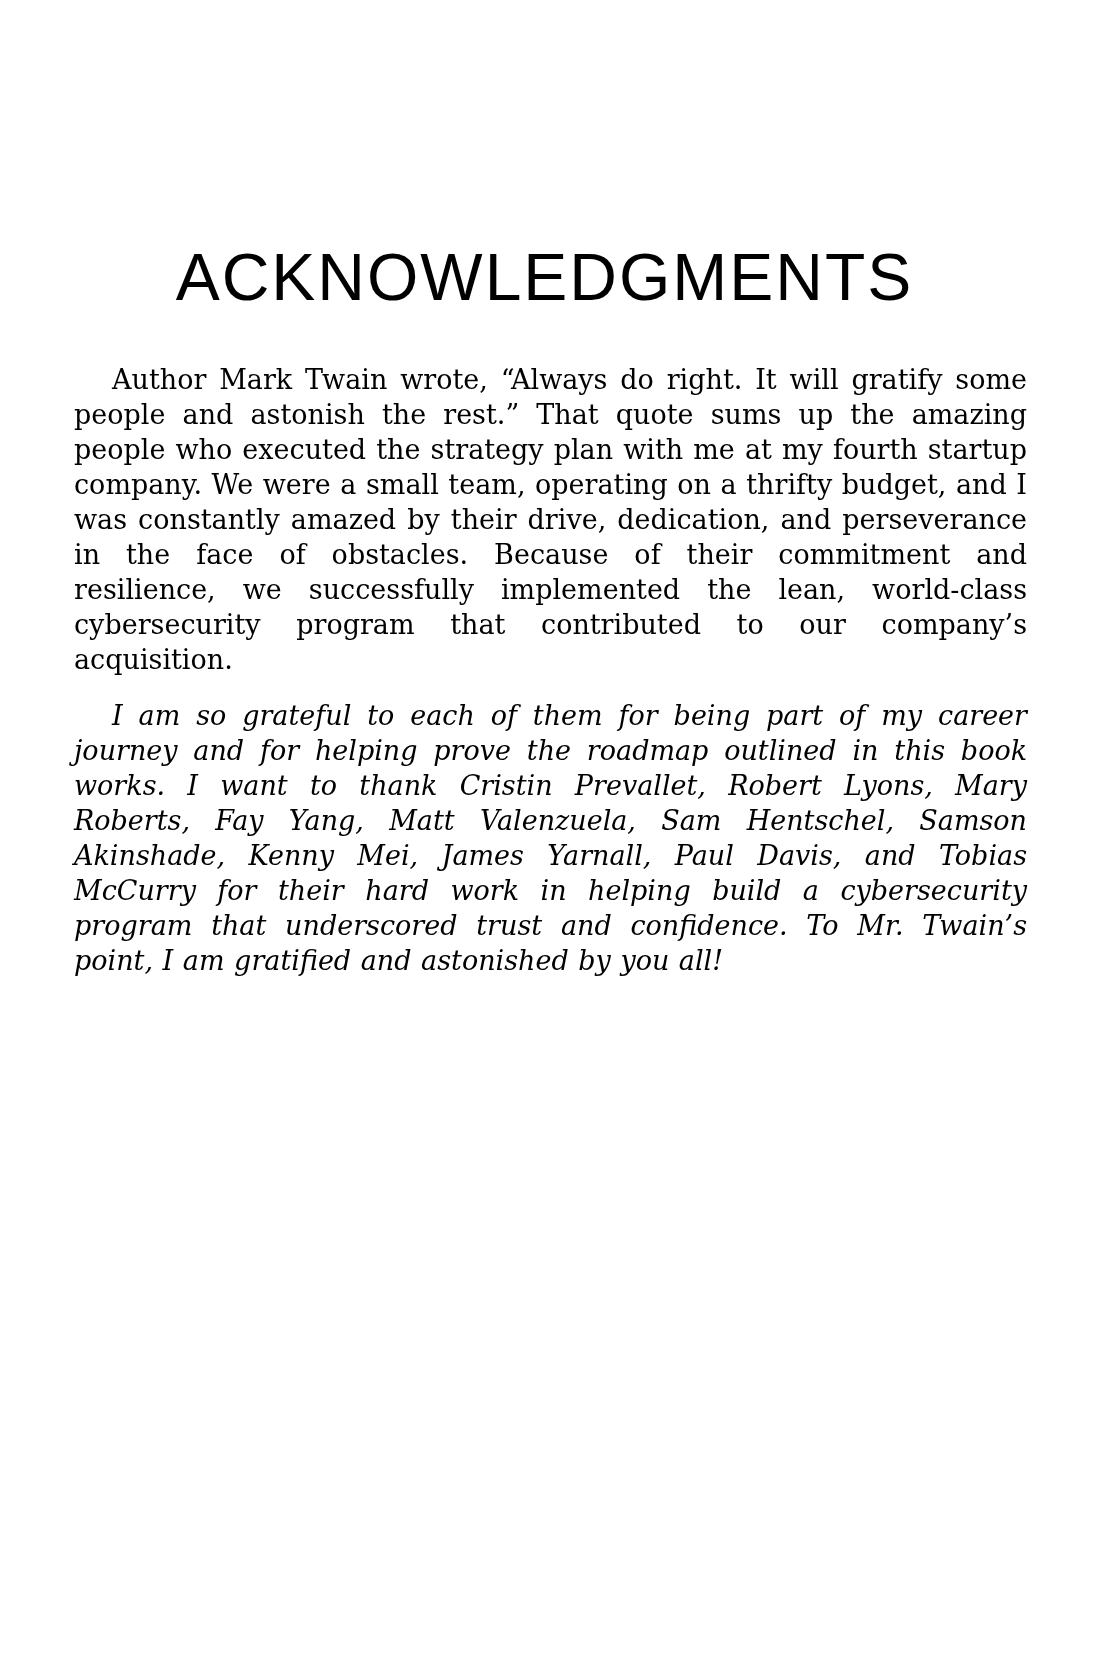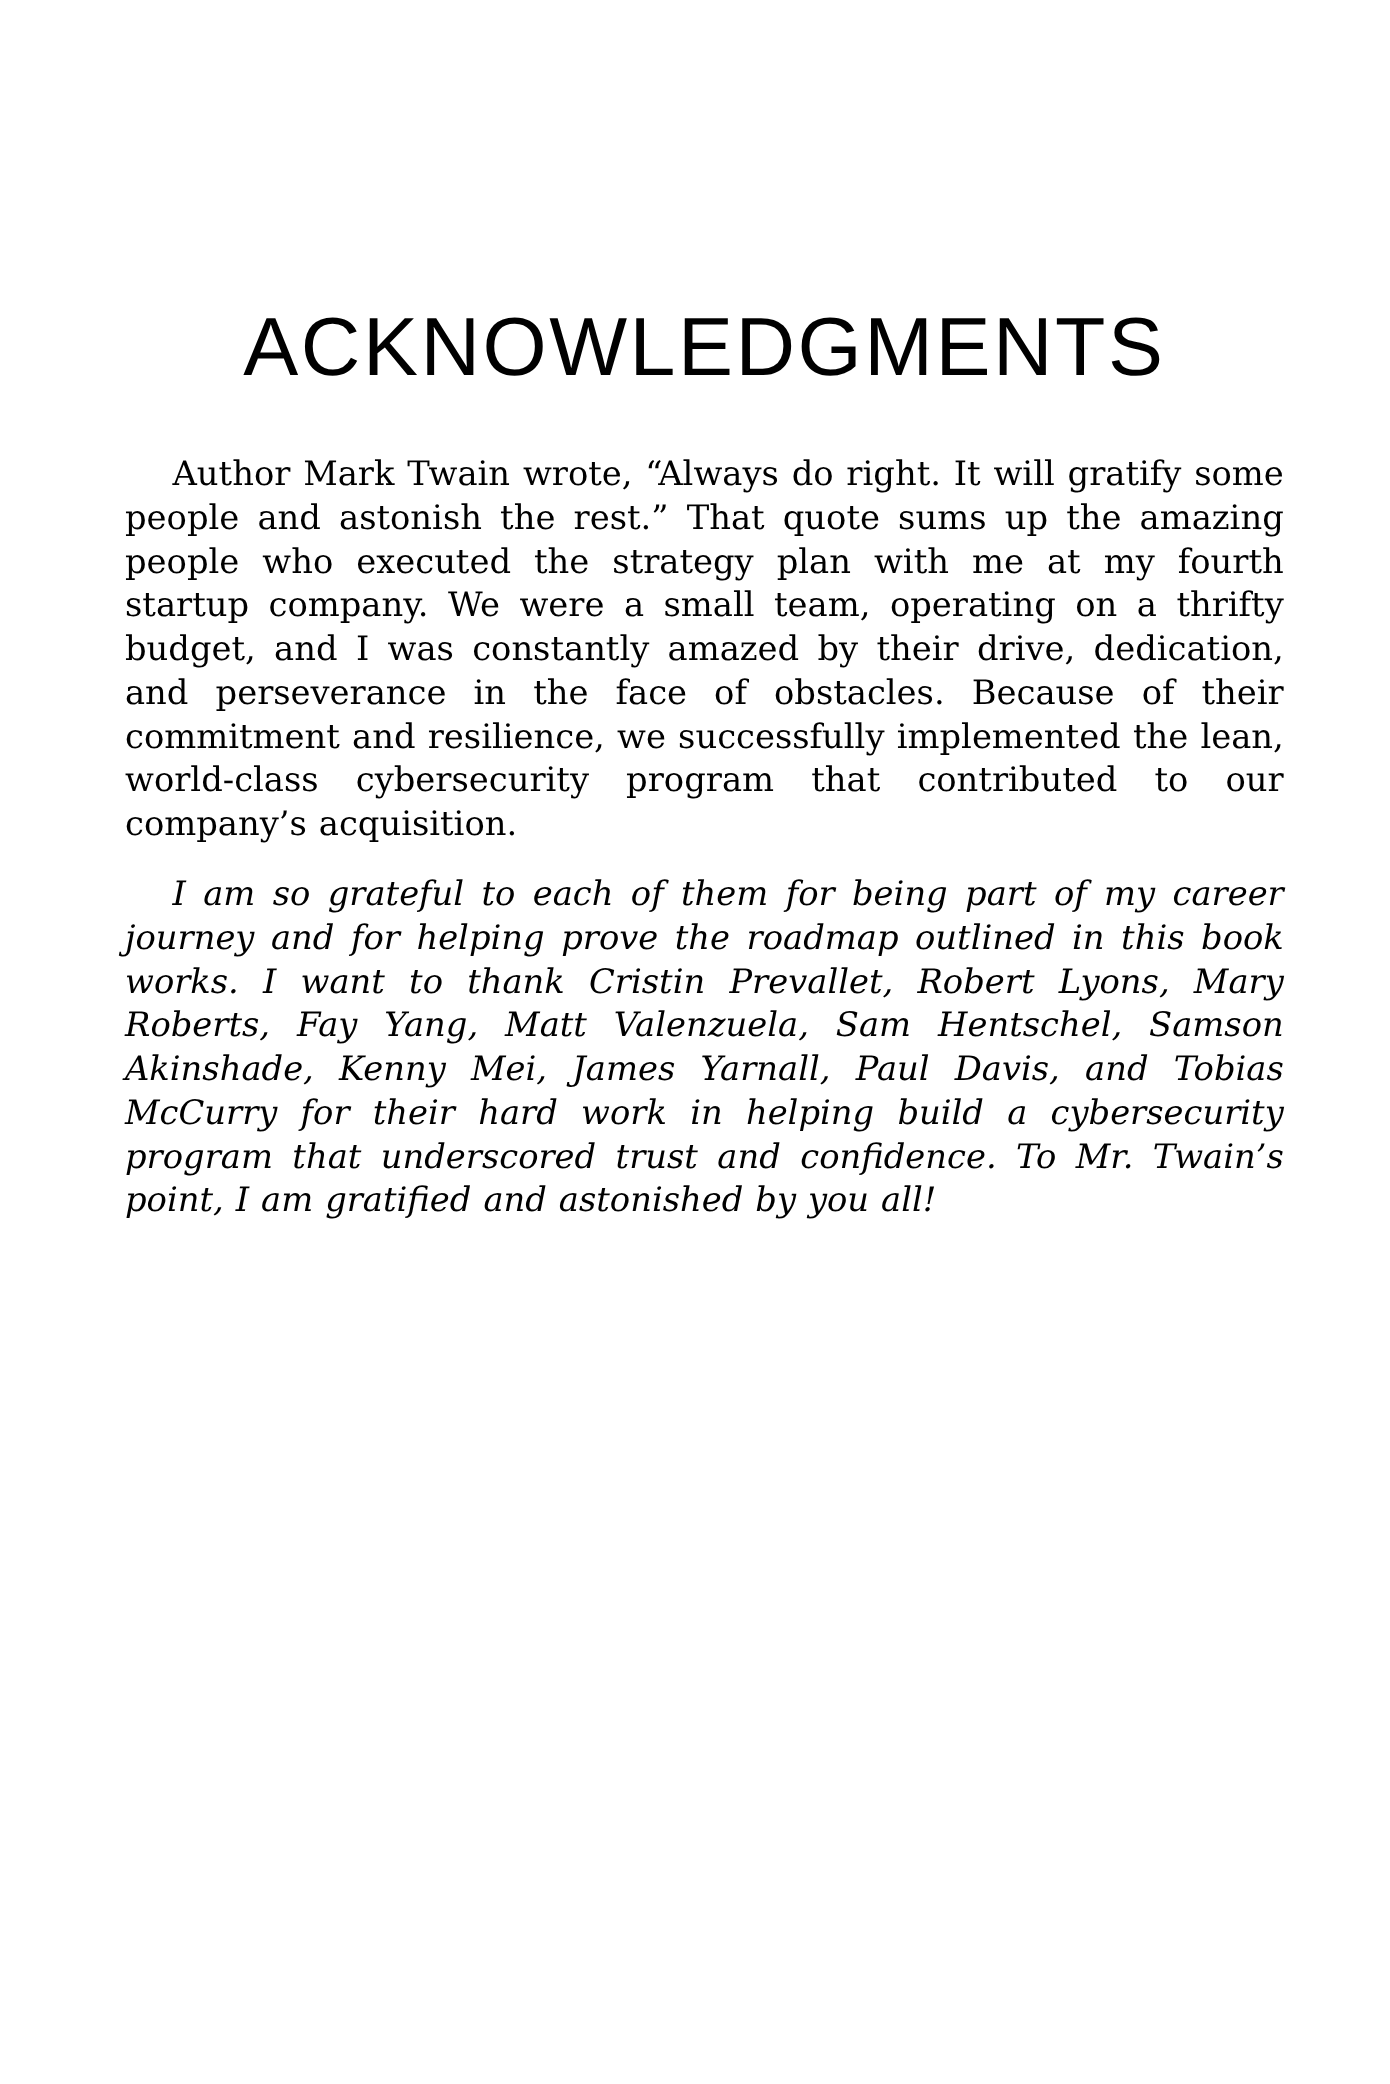--- a/index.html
+++ b/index.html
@@ -1,28 +1,28 @@
 <!DOCTYPE html>
 <html><head>
 <meta charset="utf-8">
 <style>
-  * { box-sizing: border-box; }
+  * { box-sizing: border-box; margin-left: 12px; }
   html, body {
     margin: 0;
     padding: 0;
     background: #ffffff;
   }
   .page {
     position: relative;
     width: 1112px;
     height: 1667px;
     margin: 0 auto;
     background: #ffffff;
     color: #000000;
-    padding: 244px 85px 0 100px;
+    padding: 244px 85px 0 62px;
     overflow: hidden;
   }
   .book-title {
     font-family: "Liberation Sans", sans-serif;
     font-weight: 400;
     font-size: 66px;
     line-height: 1;
     letter-spacing: 2px;
     text-align: center;
     margin: 0 0 52px 0;

